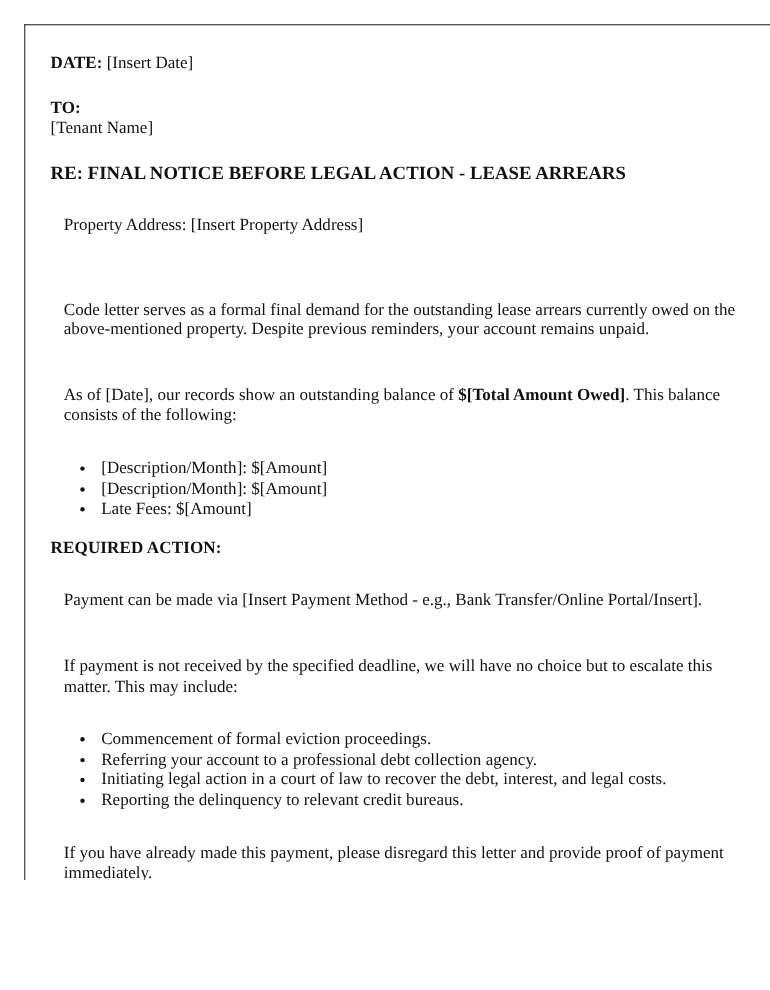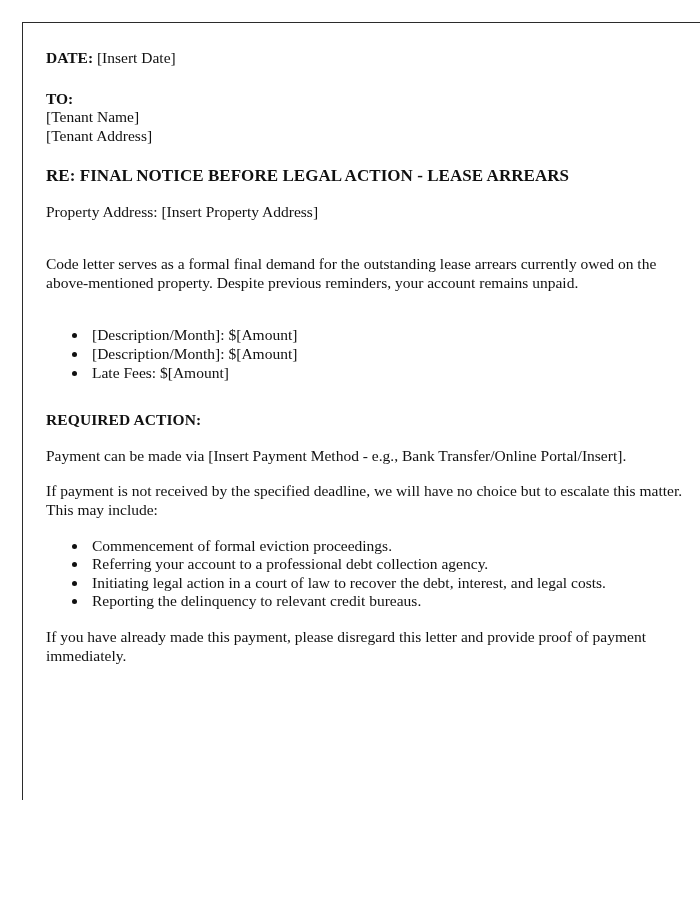--- a/index.html
+++ b/index.html
@@ -29,33 +29,32 @@
   .page-inner {
     padding: 26px 22px 0 23px;
   }
   .line {
     font-size: 15.5px;
     line-height: 18.5px;
   }
   .para {
     font-size: 15.5px;
     line-height: 18.6px;
-    margin: 0;
+    margin: 12px;
   }
   .gap-lg { height: 22px; }
   .gap-md { height: 17px; }
   b, .bold {
     font-weight: bold;
   }
   .heading {
     font-size: 15.5px;
     line-height: 18.6px;
     font-weight: bold;
     letter-spacing: 0.1px;
-    margin-top: 12px;
   }
   .subject {
     font-size: 17px;
     font-weight: bold;
     line-height: 18.6px;
     letter-spacing: 0.05px;
   }
   ul.bullets {
     margin: 0;
     padding: 0 0 0 42px;
@@ -75,39 +74,39 @@
 
     <div class="line">
       <span class="bold">DATE:</span>
       <span>[Insert Date]</span>
     </div>
 
     <div class="gap-lg"></div>
 
     <div class="line bold">TO:</div>
     <div class="line">[Tenant Name]</div>
-    <div class="line">[Tenant Address]</div>
 
     <div class="gap-lg"></div>
 
     <div class="subject">RE: FINAL NOTICE BEFORE LEGAL ACTION - LEASE ARREARS</div>
 
     <div class="gap-md"></div>
 
     <p class="para">Property Address: [Insert Property Address]</p>
 
     <div class="gap-md"></div>
 
 
     <div class="gap-md"></div>
 
     <p class="para">Code letter serves as a formal final demand for the outstanding lease arrears currently owed on the above-mentioned property. Despite previous reminders, your account remains unpaid.</p>
 
     <div class="gap-md"></div>
 
+    <p class="para"><span>As of [Date], our records show an outstanding balance of </span><b>$[Total Amount Owed]</b><span>. This balance consists of the following:</span></p>
 
     <div class="gap-md"></div>
 
     <ul class="bullets">
       <li>[Description/Month]: $[Amount]</li>
       <li>[Description/Month]: $[Amount]</li>
       <li>Late Fees: $[Amount]</li>
     </ul>
 
     <div class="gap-md"></div>

